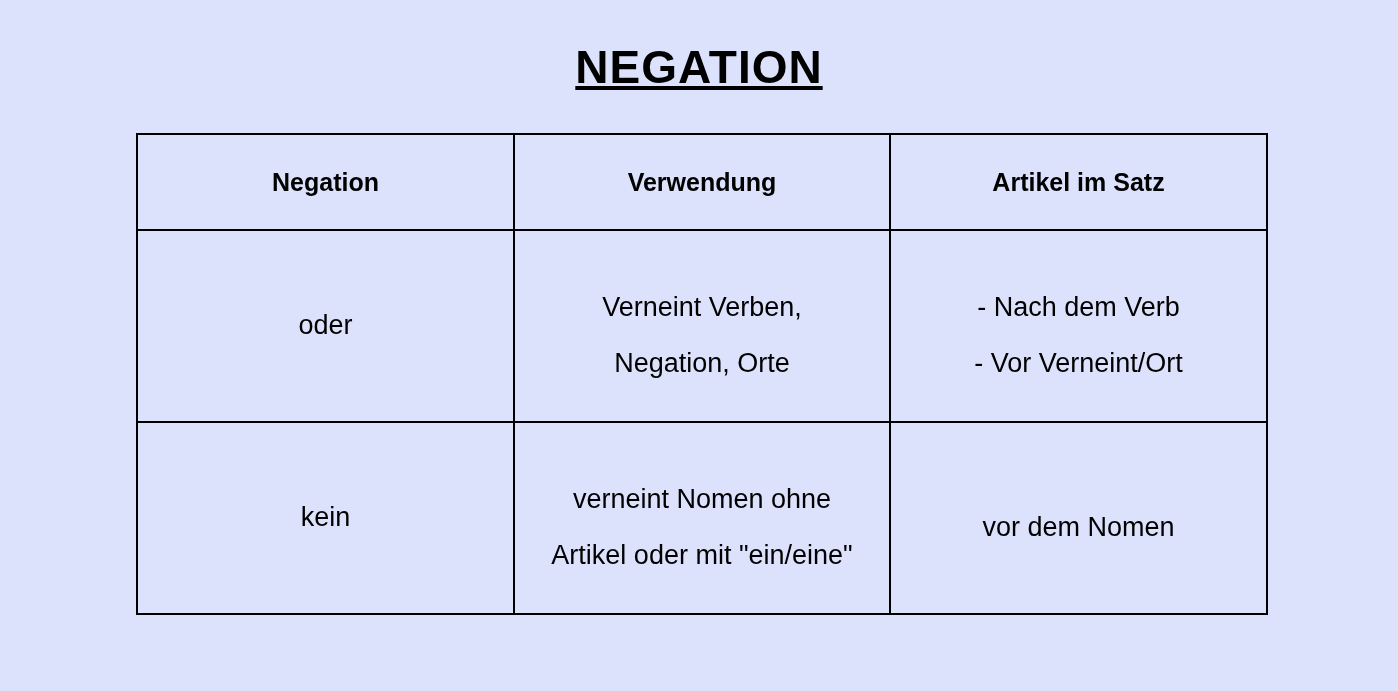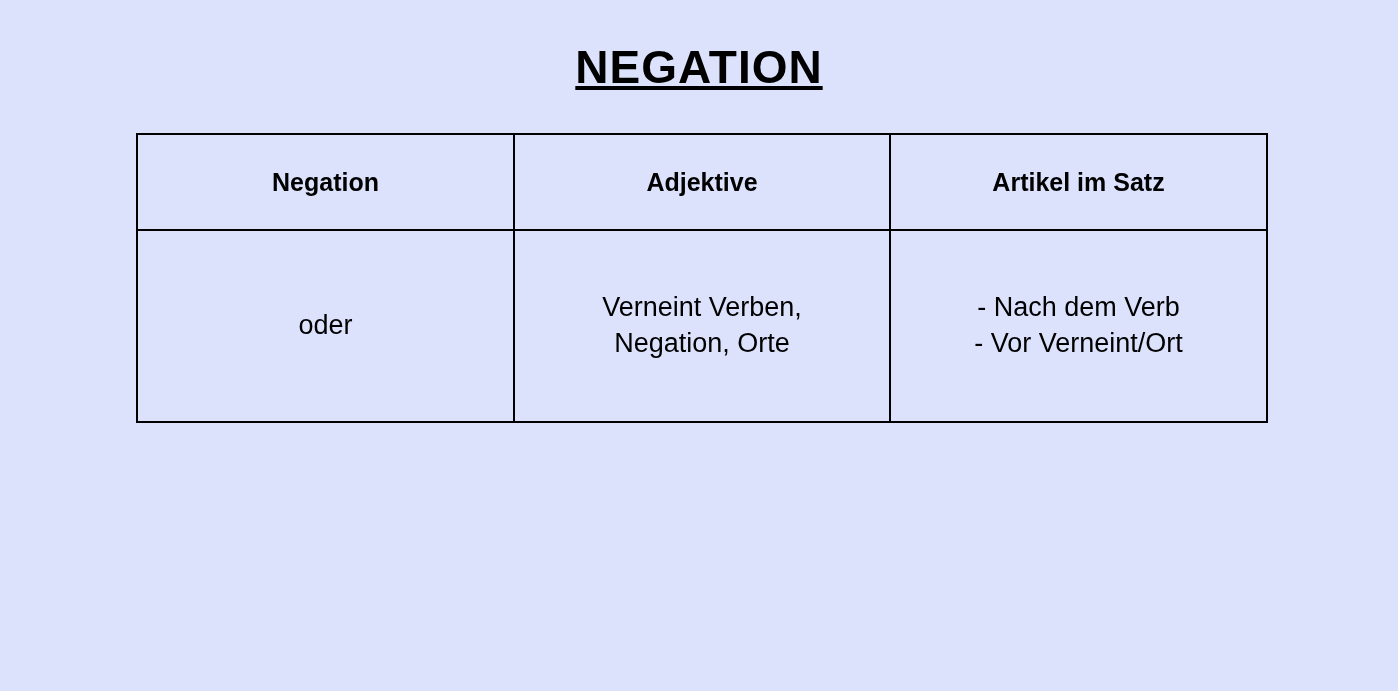--- a/index.html
+++ b/index.html
@@ -57,52 +57,62 @@
   }
   table.neg-table td {
     font-size: 27px;
     font-weight: normal;
     height: 192px;
     line-height: 1.33;
   }
   col.c1 { width: 377px; }
   col.c2 { width: 376px; }
   col.c3 { width: 377px; }
-  .cell-line { display: block; }
+  .cell-line { display: block; margin-top: 20px; }
 </style>
 </head>
 <body>
 
 <div class="page">
 
   <h1 class="title">NEGATION</h1>
 
   <div class="table-wrap">
     <table class="neg-table">
       <colgroup>
         <col class="c1">
         <col class="c2">
         <col class="c3">
       </colgroup>
       <thead>
         <tr>
           <th>Negation</th>
-          <th>Adjektive</th>
+          <th>Verwendung</th>
           <th>Artikel im Satz</th>
         </tr>
       </thead>
       <tbody>
         <tr>
           <td>oder</td>
           <td>
             <span class="cell-line">Verneint Verben,</span>
             <span class="cell-line">Negation, Orte</span>
           </td>
           <td>
             <span class="cell-line">- Nach dem Verb</span>
             <span class="cell-line">- Vor Verneint/Ort</span>
           </td>
         </tr>
+        <tr>
+          <td>kein</td>
+          <td>
+            <span class="cell-line">verneint Nomen ohne</span>
+            <span class="cell-line">Artikel oder mit "ein/eine"</span>
+          </td>
+          <td>
+            <span class="cell-line">vor dem Nomen</span>
+          </td>
+        </tr>
       </tbody>
     </table>
   </div>
 
 </div>
 
 </body></html>

